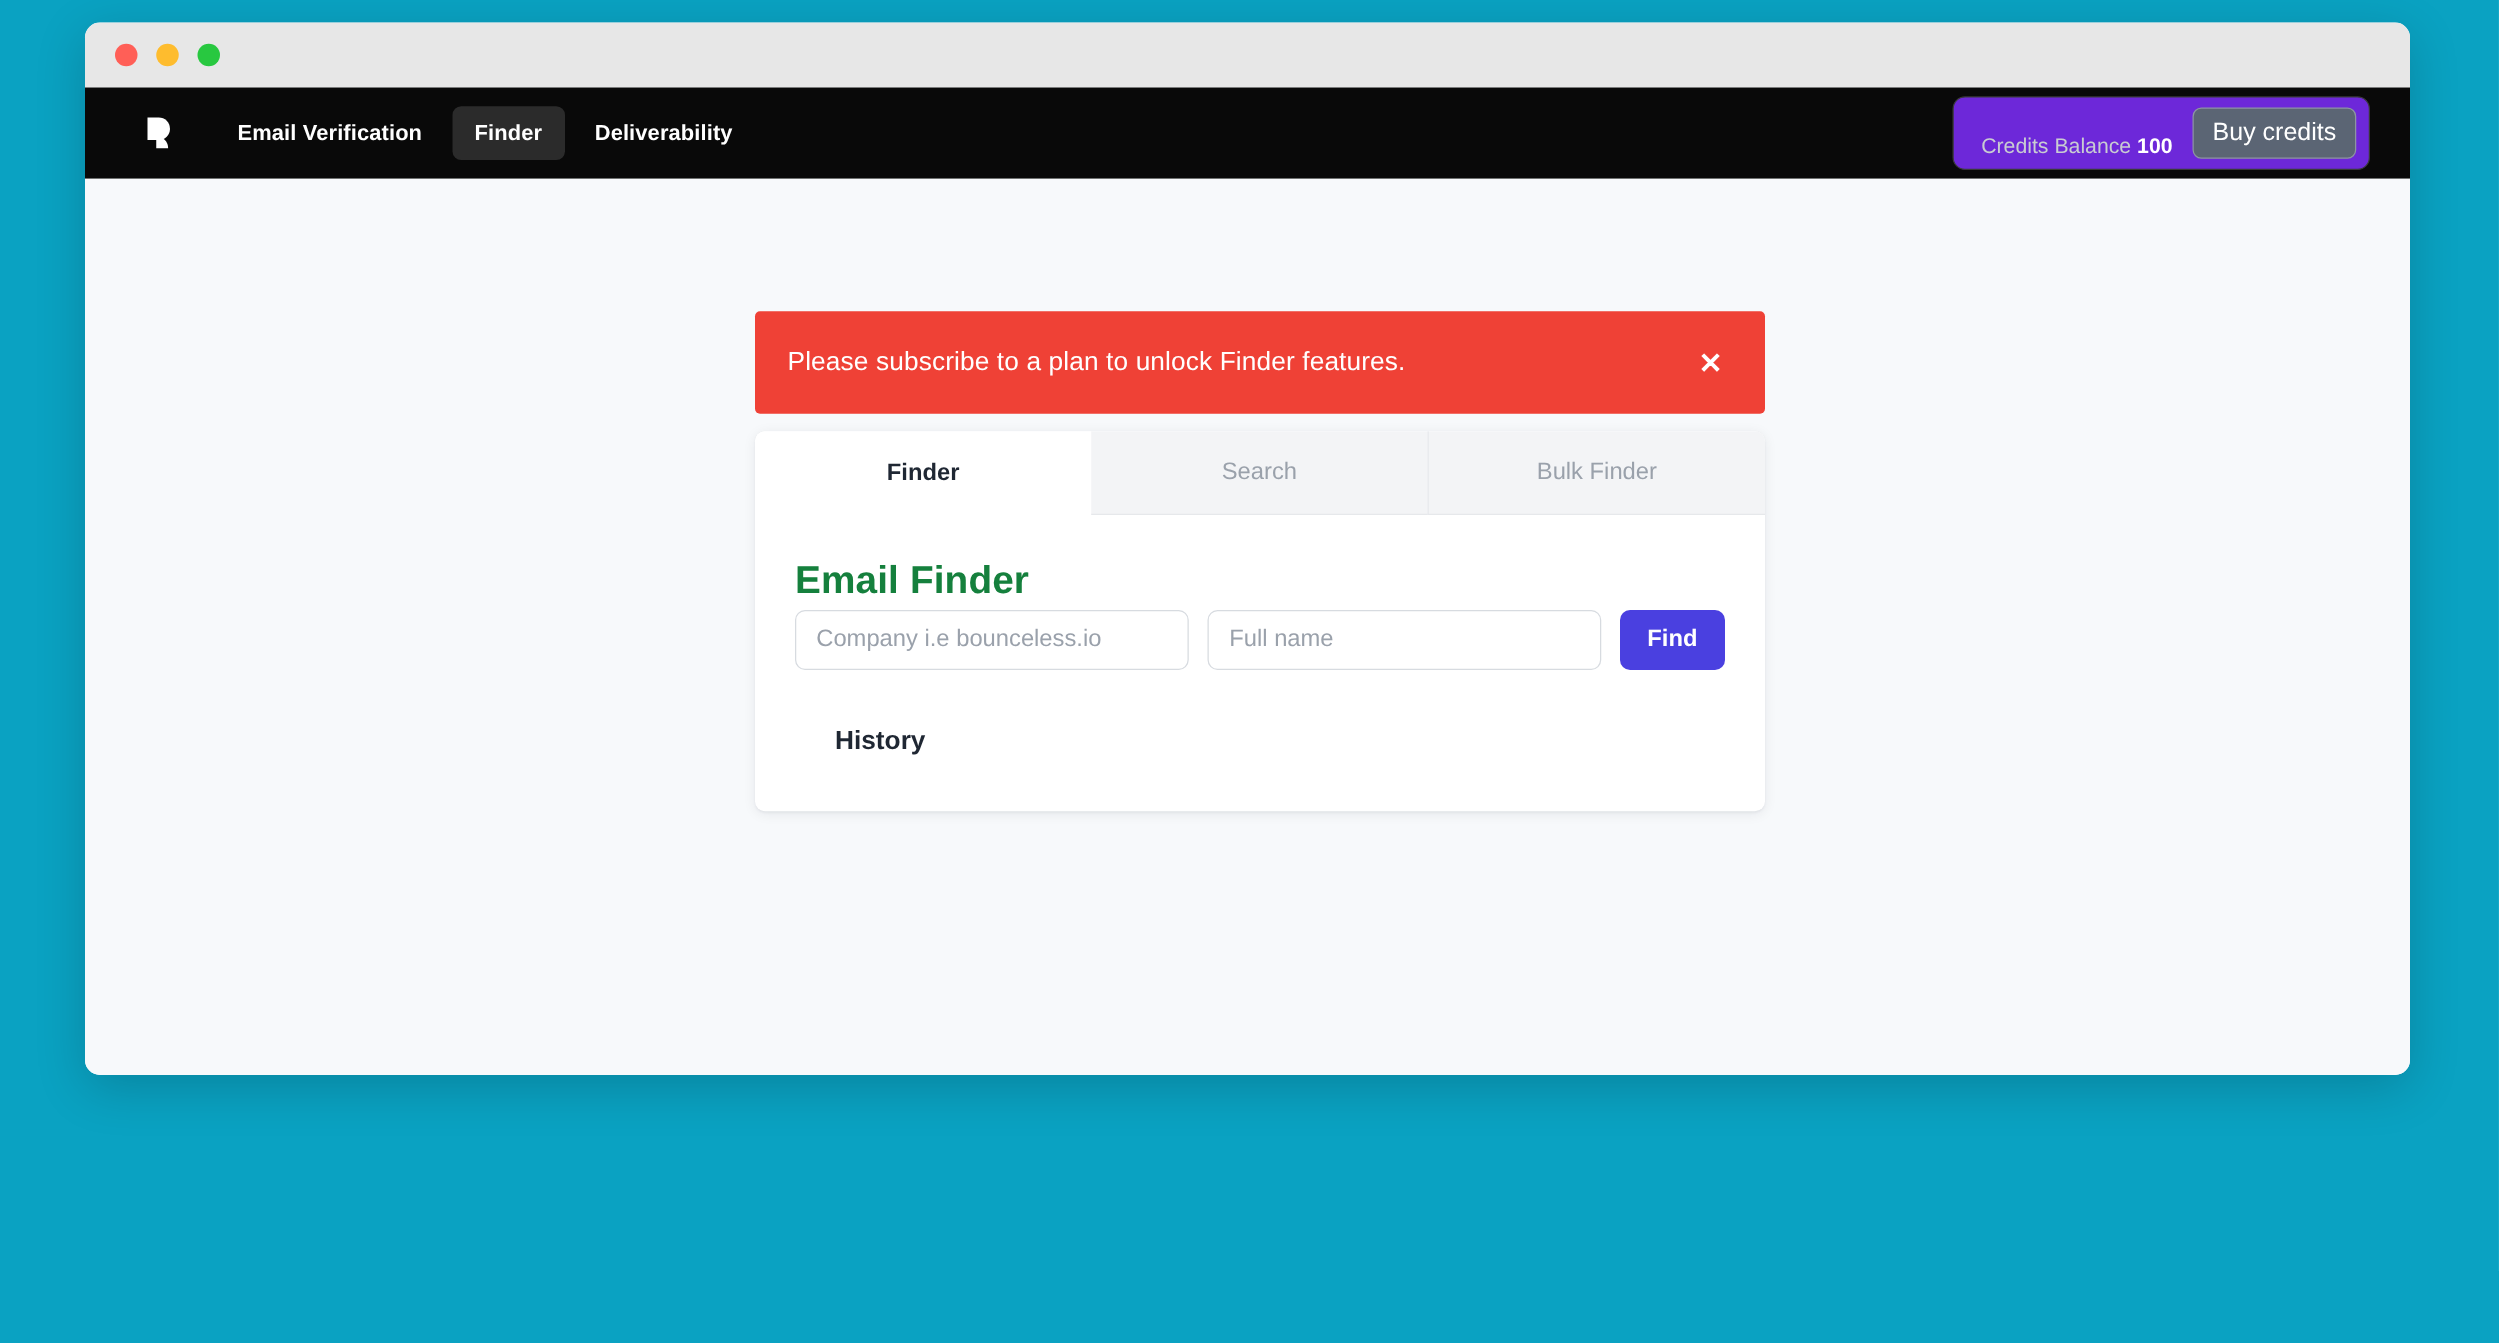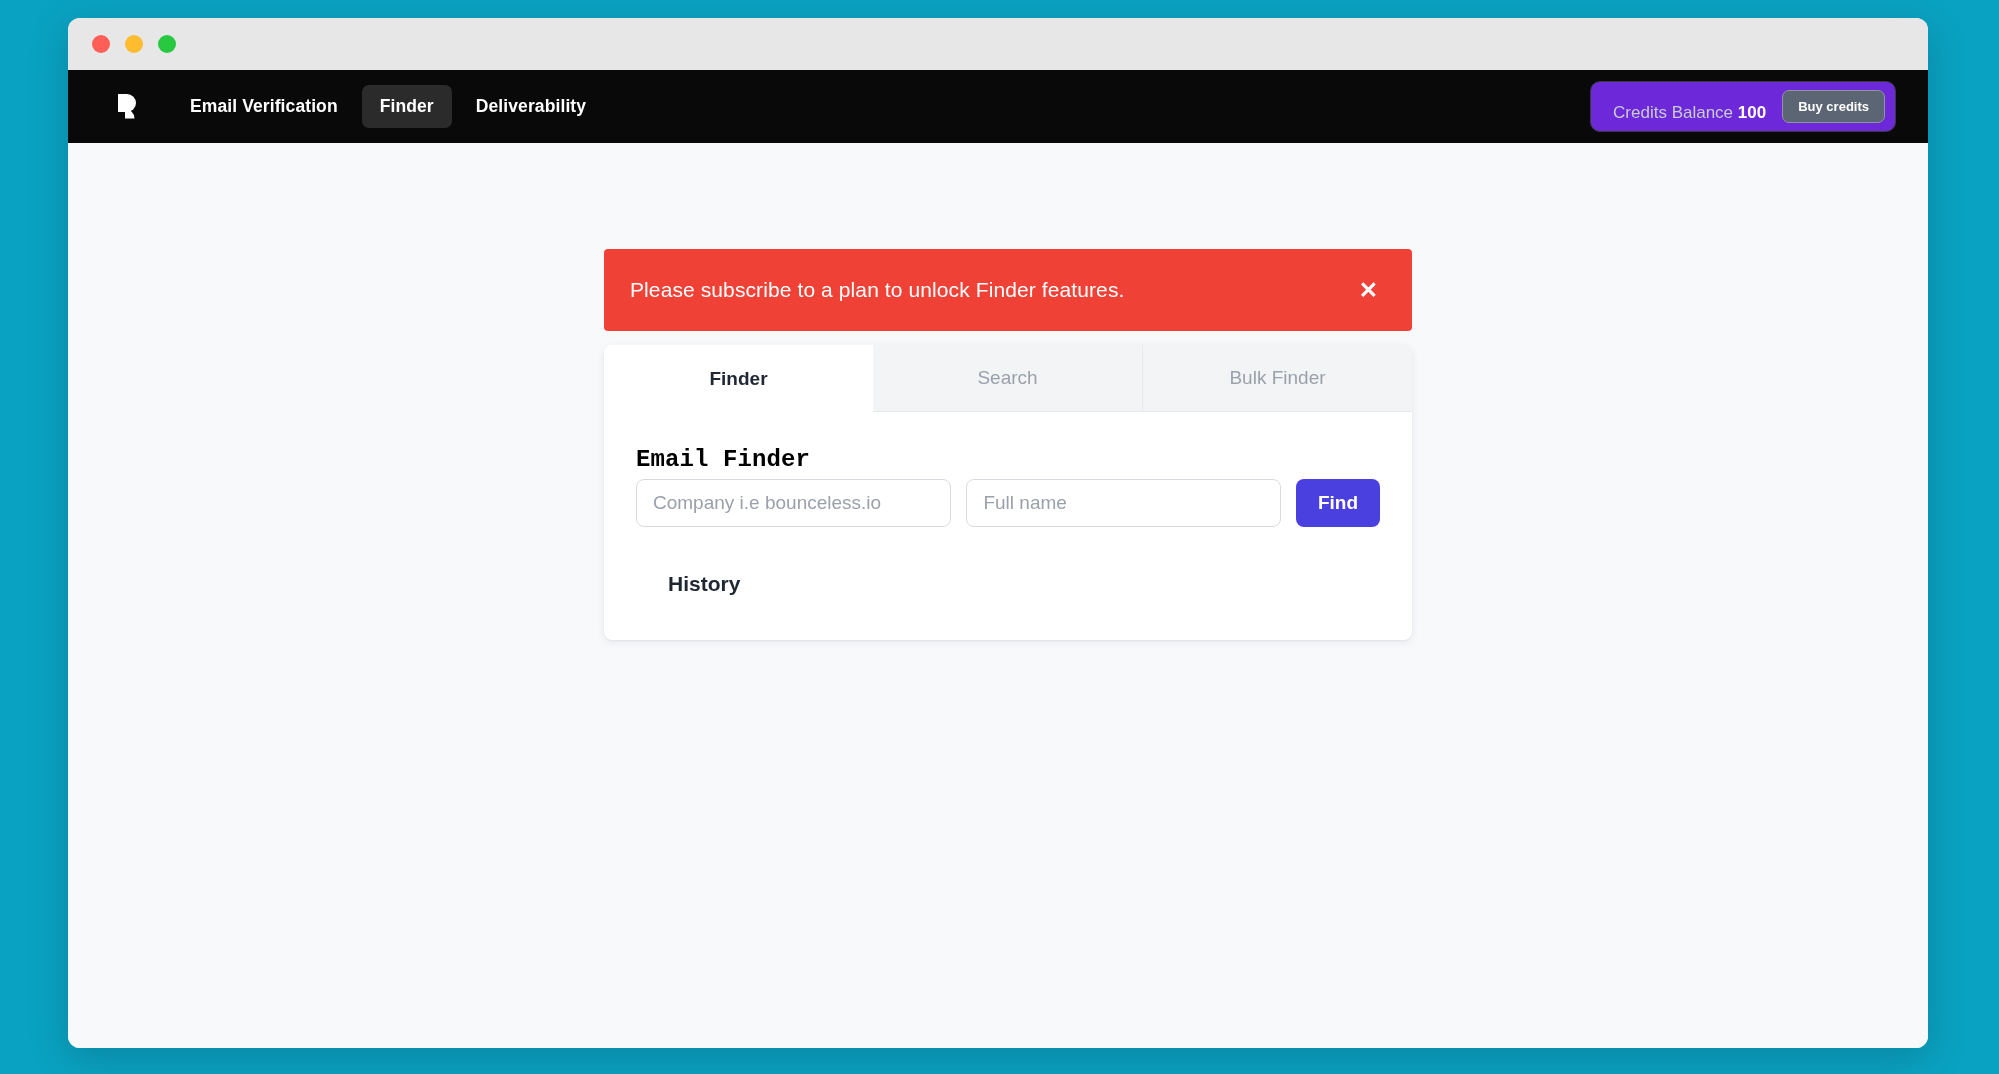--- a/index.html
+++ b/index.html
@@ -19,21 +19,21 @@
   .desktop {
     position: absolute;
     inset: 0;
     background: #0aa2c2;
   }
   .browser-window {
     position: absolute;
     left: 68px;
     top: 18px;
     width: 1860px;
-    height: 1030px;
+    height: 842px;
     border-radius: 12px;
     overflow: hidden;
     background: #f7f9fb;
     box-shadow: 0 10px 40px rgba(0,0,0,0.18);
   }
   .titlebar {
     height: 52px;
     background: #e7e7e7;
     display: flex;
     align-items: center;
@@ -111,22 +111,22 @@
     font-size: 17px;
     white-space: nowrap;
   }
   .credits-label b {
     color: #ffffff;
     font-weight: bold;
   }
   .buy-credits-btn {
     background: #5b6574;
     color: #ffffff;
-    font-size: 13px;
-    font-weight: bold;
+    font-size: 20px;
+    font-weight: normal;
     border: 1px solid #8d95a1;
     border-radius: 7px;
     padding: 8px 15px;
     cursor: pointer;
     white-space: nowrap;
   }
 
   
   .page-body {
     position: relative;
@@ -197,26 +197,25 @@
     border-bottom: 1px solid #e6e8eb;
   }
   .tab.inactive + .tab.inactive {
     border-left: 1px solid #e6e8eb;
   }
 
   .card-body {
     padding: 34px 32px 44px 32px;
   }
   .finder-title {
-    font-size: 24px;
-    font-weight: bold;
-    color: #000000;
+    font-size: 31px;
+    font-weight: bold;
+    color: #15803d;
     margin: 0 0 6px 0;
     letter-spacing: 0.1px;
-    font-family: Liberation Mono, monospace;
   }
   .finder-sub {
     font-size: 19px;
     color: #5b6472;
     margin: 0 0 28px 0;
   }
   .form-row {
     display: flex;
     align-items: center;
     gap: 15px;

